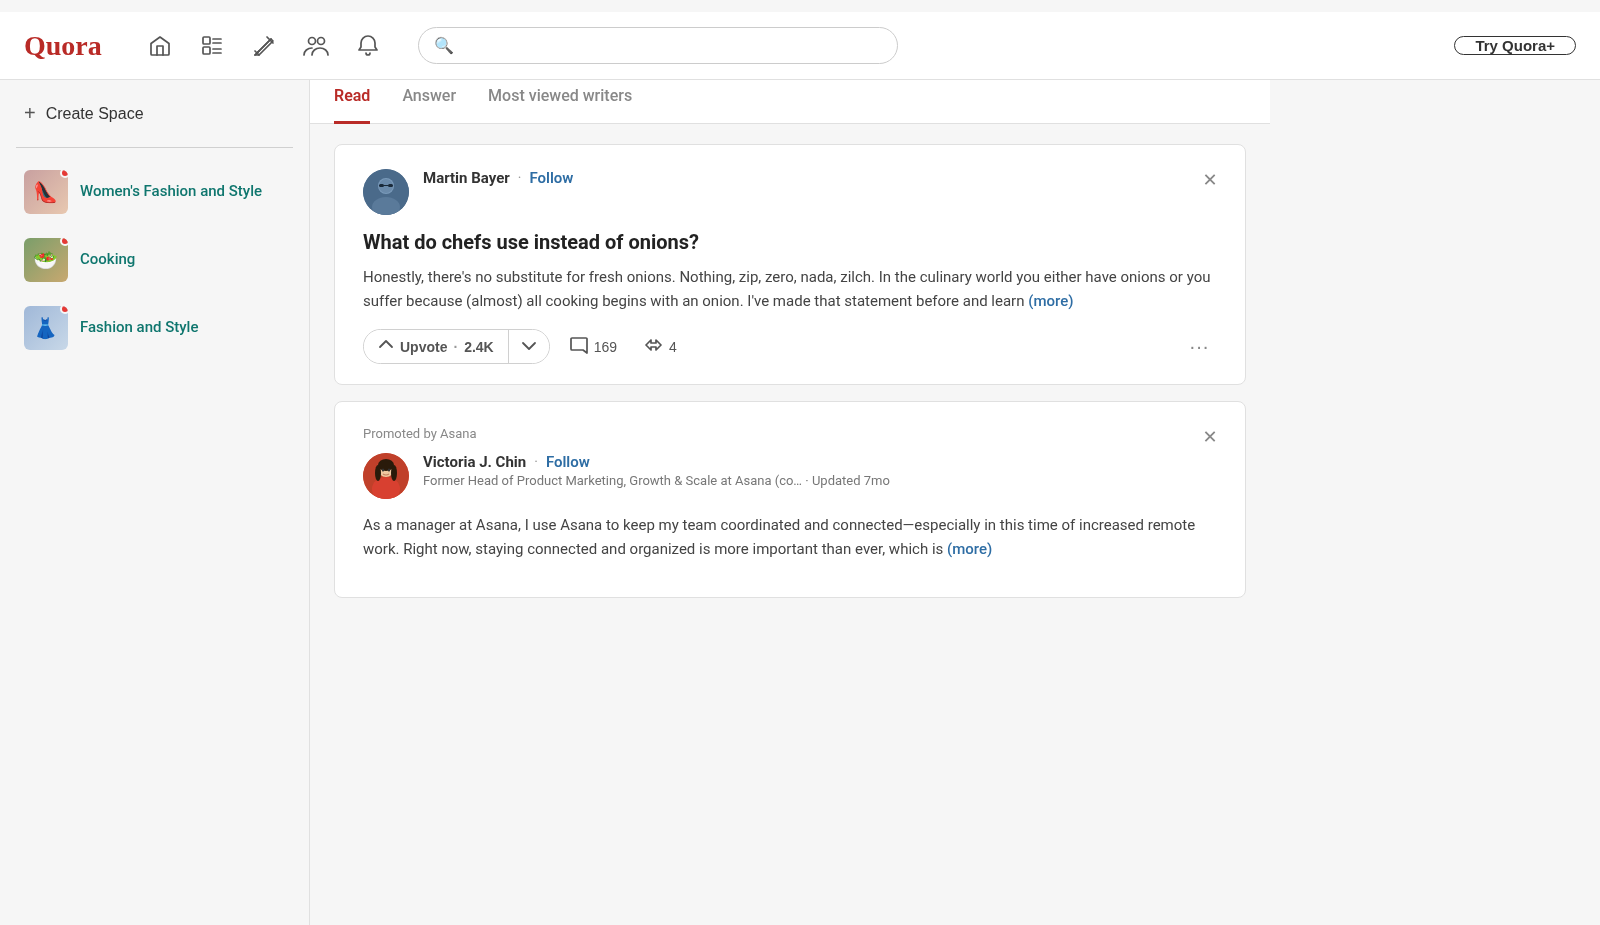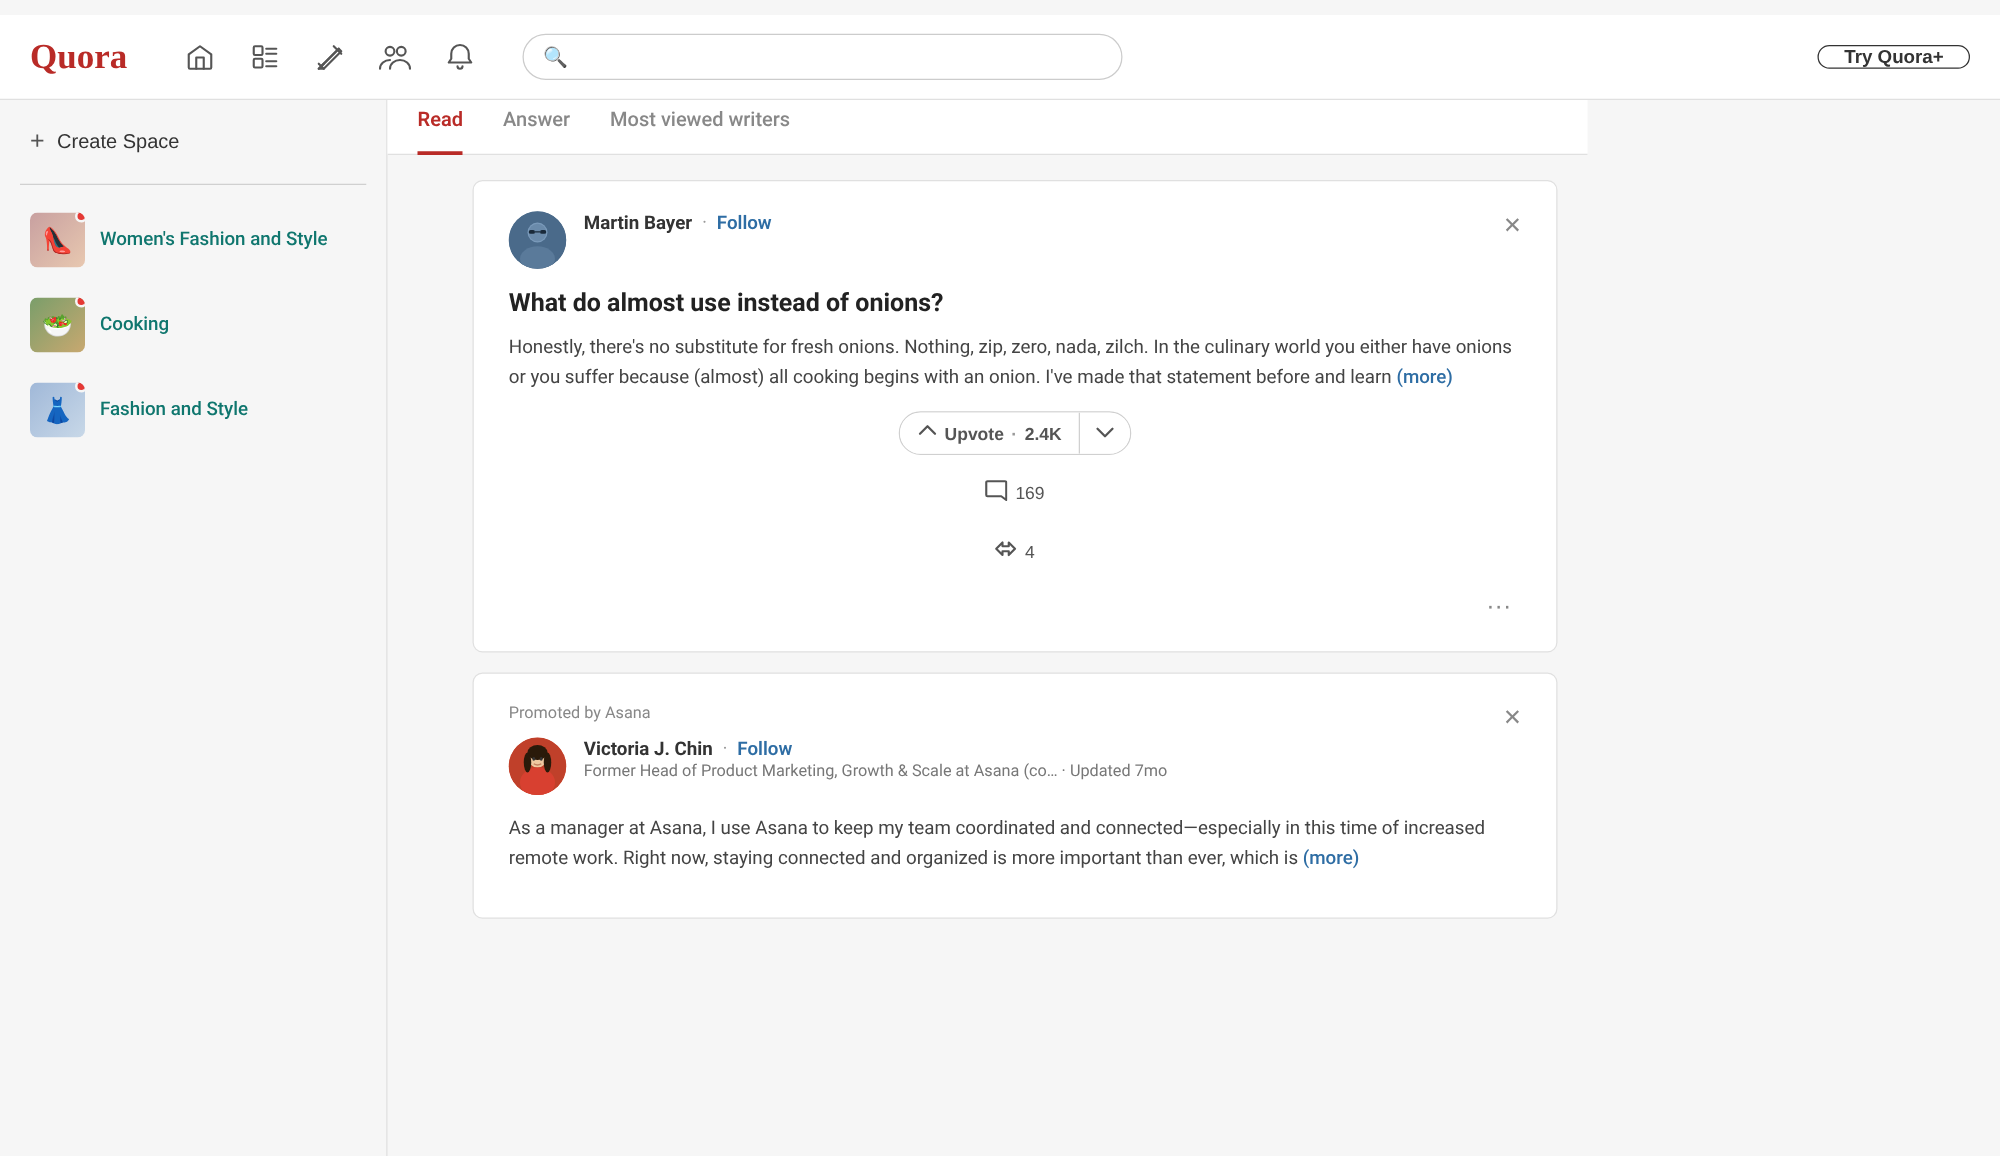--- a/index.html
+++ b/index.html
@@ -199,21 +199,20 @@
       gap: 16px;
     }
 
     
     .post-card {
       background: #fff;
       border-radius: 8px;
       border: 1px solid #e0e0e0;
       padding: 24px 28px 20px;
       position: relative;
-      margin-left: 44px;
     }
     .post-header {
       display: flex;
       align-items: flex-start;
       gap: 14px;
       margin-bottom: 14px;
     }
     .post-avatar {
       width: 46px;
       height: 46px;
@@ -290,21 +289,20 @@
     }
     .post-body .more-link {
       color: #2e6da4;
       cursor: pointer;
       font-weight: 500;
     }
     .post-actions {
       display: flex;
       align-items: center;
       gap: 12px;
-      flex-direction: column;
     }
     .action-btn {
       display: flex;
       align-items: center;
       gap: 6px;
       border: 1.5px solid #d0d0d0;
       border-radius: 24px;
       padding: 7px 14px;
       font-size: 14px;
       font-weight: 600;
@@ -476,21 +474,21 @@
           </div>
           <div class="post-meta">
             <div class="post-author-line">
               <span class="post-author-name">Martin Bayer</span>
               <span class="dot-sep">·</span>
               <a class="follow-link">Follow</a>
             </div>
           </div>
         </div>
         <button class="close-btn">✕</button>
-        <div class="post-title">What do almost use instead of onions?</div>
+        <div class="post-title">What do chefs use instead of onions?</div>
         <div class="post-body">
           <span>Honestly, there's no substitute for fresh onions. Nothing, zip, zero, nada, zilch. In the culinary world you either have onions or you suffer because (almost) all cooking begins with an onion. I've made that statement before and learn</span>
           <span class="more-link">(more)</span>
         </div>
         <div class="post-actions">
           <div class="upvote-group">
             <button class="action-btn upvote-btn">
               <span>
                 <svg width="16" height="16" viewBox="0 0 16 16" fill="none" stroke="currentColor" stroke-width="1.8" stroke-linecap="round" stroke-linejoin="round">
                   <polyline points="2,10 8,4 14,10"></polyline>

